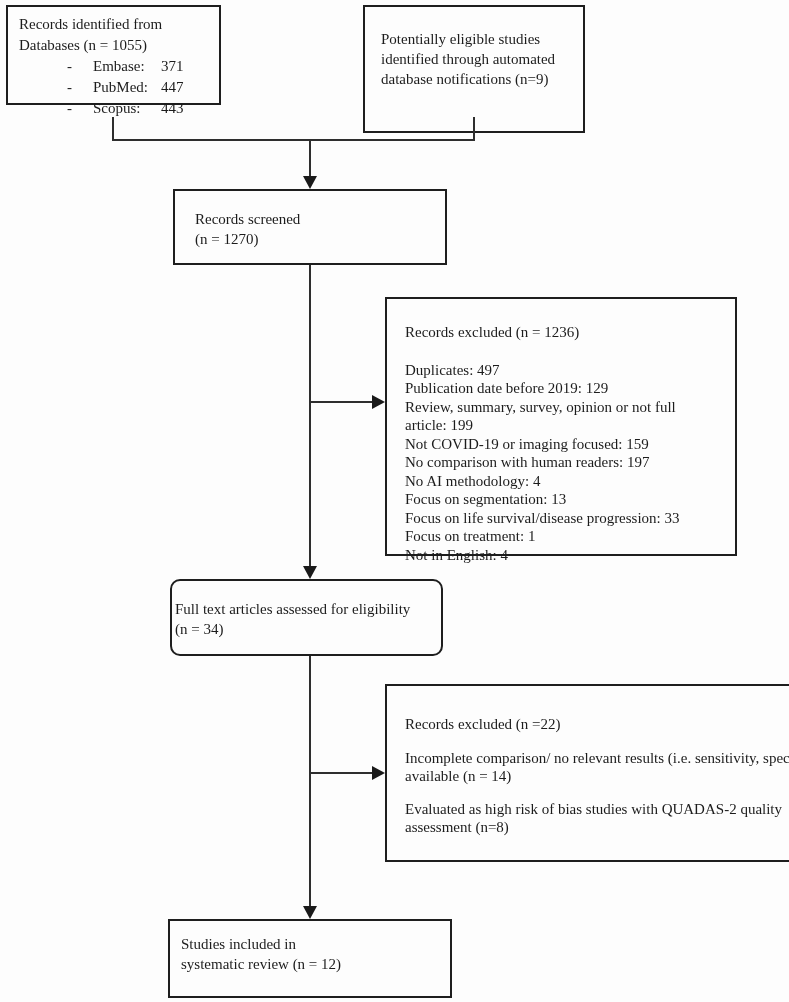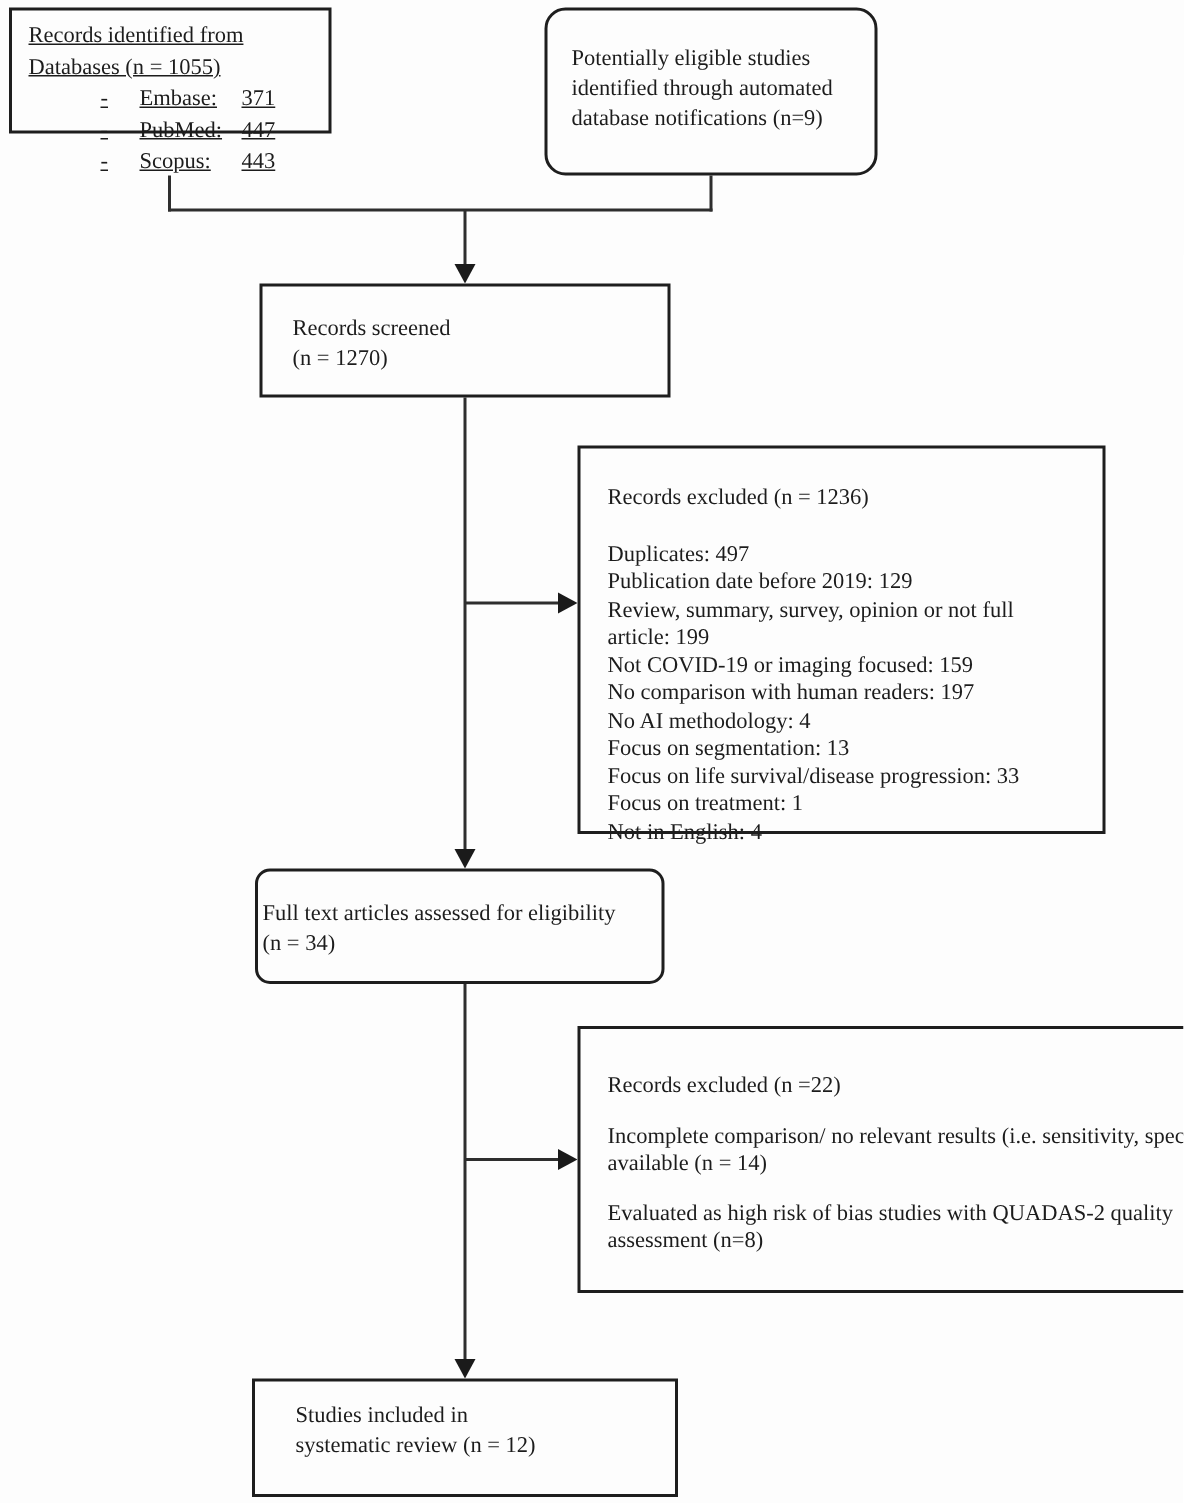--- a/index.html
+++ b/index.html
@@ -34,40 +34,40 @@
     border-top: 13px solid #1a1a1a;
   }
   .arrowhead-right {
     position: absolute;
     width: 0; height: 0;
     border-top: 7px solid transparent;
     border-bottom: 7px solid transparent;
     border-left: 13px solid #1a1a1a;
   }
   
-  #box-identified { left: 6px; top: 5px; width: 215px; height: 84px; padding: 7px 10px 0 11px; line-height: 21px; text-decoration: underline; }
+  #box-identified { left: 6px; top: 5px; width: 215px; height: 100px; padding: 7px 10px 0 11px; line-height: 21px; }
   .db-row { display: flex; padding-left: 38px; }
   .db-dash { width: 26px; text-align: left; padding-left: 10px; }
   .db-label { width: 68px; }
   .db-value { flex: 1; }
   
-  #box-notifications { left: 363px; top: 5px; width: 222px; height: 112px; padding: 22px 14px 0 16px; line-height: 20px; border-radius: 14px; }
+  #box-notifications { left: 363px; top: 5px; width: 222px; height: 128px; padding: 22px 14px 0 16px; line-height: 20px; }
   
   #box-screened { left: 173px; top: 189px; width: 274px; height: 76px; padding: 18px 10px 12px 20px; line-height: 20px; }
   
   #box-excluded-screening { left: 385px; top: 297px; width: 352px; height: 259px; padding: 24px 16px 0 18px; line-height: 18.5px; }
   #box-excluded-screening .excl-title { margin-bottom: 19px; }
   
   #box-fulltext { left: 170px; top: 579px; width: 273px; height: 77px; padding: 18px 10px 0 3px; line-height: 20px; border-radius: 10px; }
   
   #box-excluded-fulltext { left: 385px; top: 684px; width: 479px; height: 178px; padding: 29px 18px 0 18px; line-height: 18.5px; }
   #box-excluded-fulltext .excl-title { margin-bottom: 15px; }
   #box-excluded-fulltext .excl-para { margin-bottom: 14px; }
   
-  #box-included { left: 168px; top: 919px; width: 284px; height: 79px; padding: 13px 10px 0 27px; line-height: 20px; }
+  #box-included { left: 168px; top: 919px; width: 284px; height: 79px; padding: 13px 10px 0 11px; line-height: 20px; }
   .tline { display: block; }
 </style>
 </head>
 <body>
 
 <div class="canvas">
 
   <div class="box thick" id="box-identified">
     <span class="tline">Records identified from</span>
     <span class="tline">Databases (n = 1055)</span>

